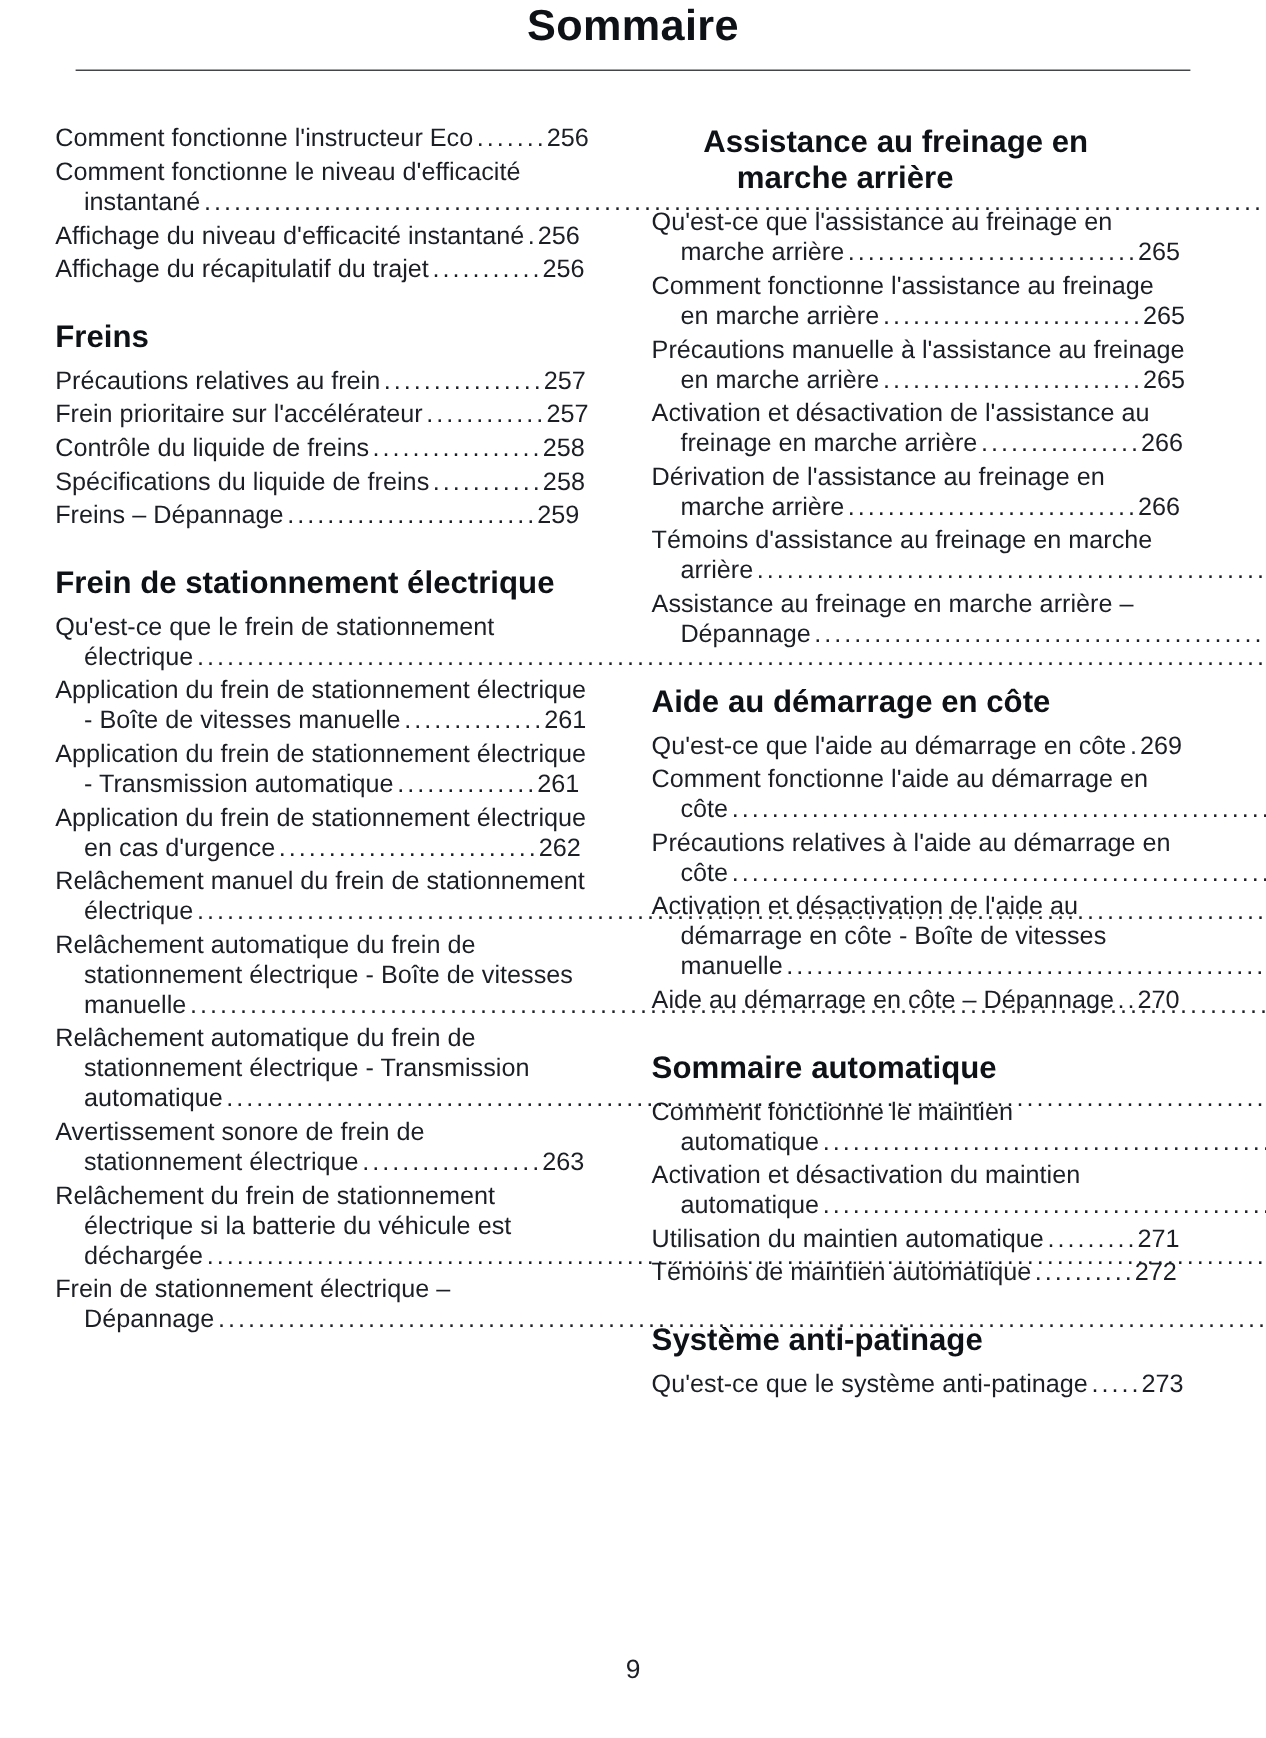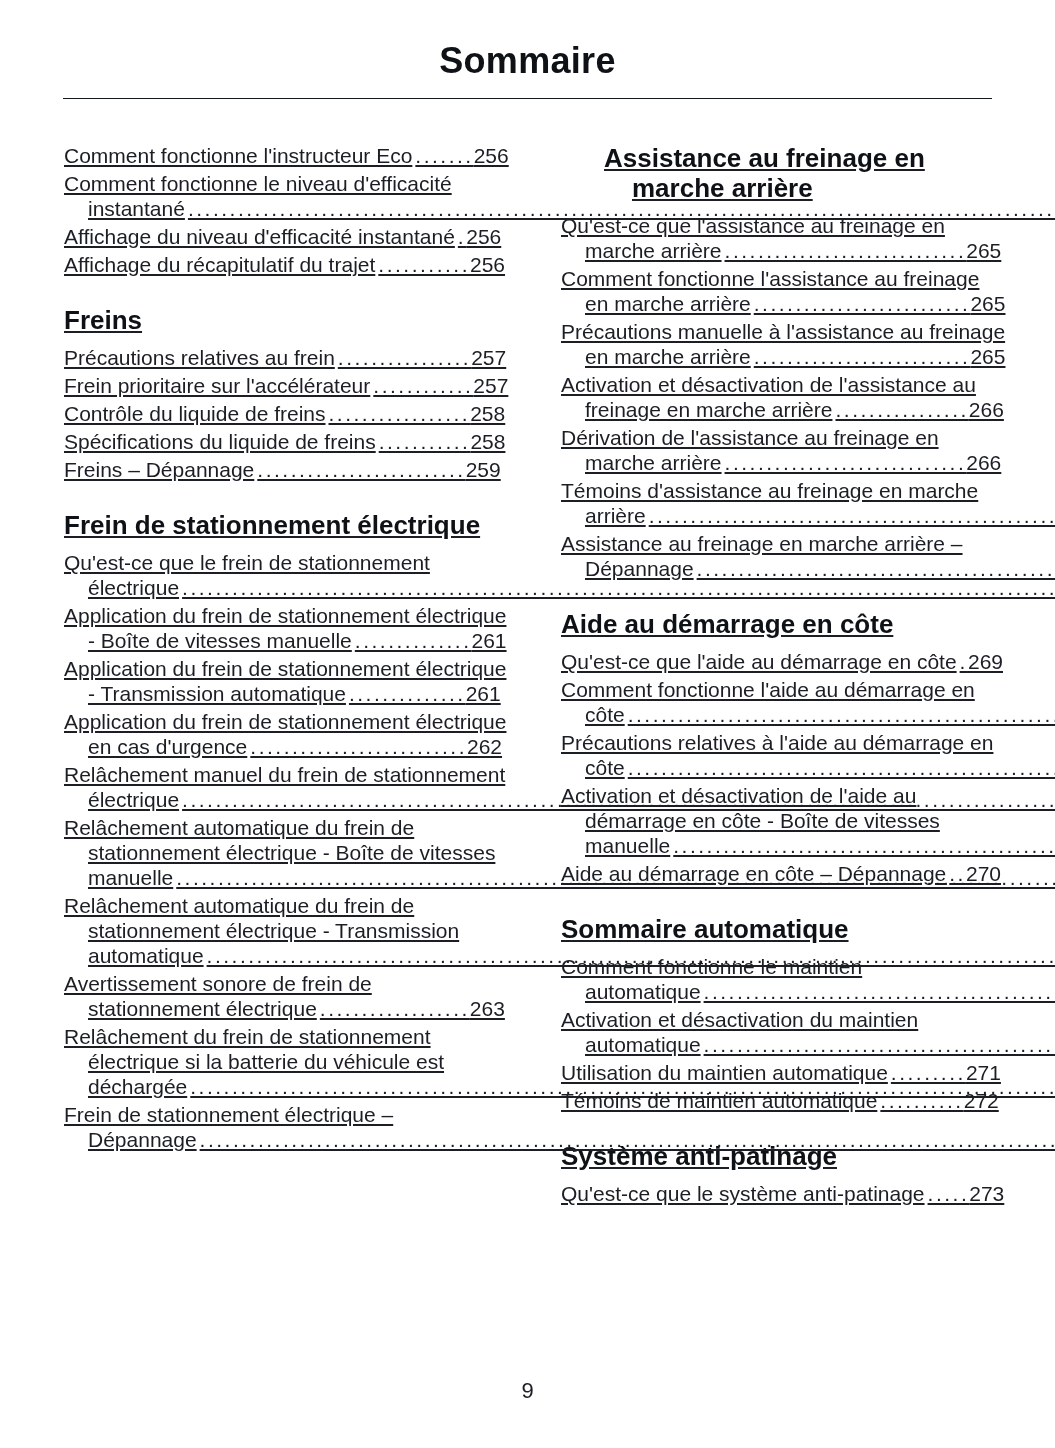--- a/index.html
+++ b/index.html
@@ -9,37 +9,35 @@
     height: 1448px;
     background: #ffffff;
     font-family: "Liberation Sans", "DejaVu Sans", sans-serif;
     color: #1b1e24;
     position: relative;
     overflow: hidden;
   }
   .page { width: 100%; height: 100%; position: relative; }
   .title {
     margin: 0;
-    padding-top: 40px;
     text-align: center;
     font-size: 36px;
     font-weight: 700;
     color: #0e1116;
     letter-spacing: 0.3px;
   }
   .rule {
     border: none;
     border-top: 1.5px solid #15181d;
     margin: 16px 63px 0 63px;
   }
   .columns {
     display: flex;
     gap: 52px;
-    padding: 44px 0 0 64px;
-    text-decoration: underline;
+    padding: 44px 0 0 46px;
   }
   .col { width: 445px; flex: 0 0 445px; }
   .section-heading {
     font-size: 26px;
     line-height: 30px;
     font-weight: 700;
     color: #0e1116;
     margin: 28px 0 10px 0;
     padding-left: 28px;
     text-indent: -28px;

